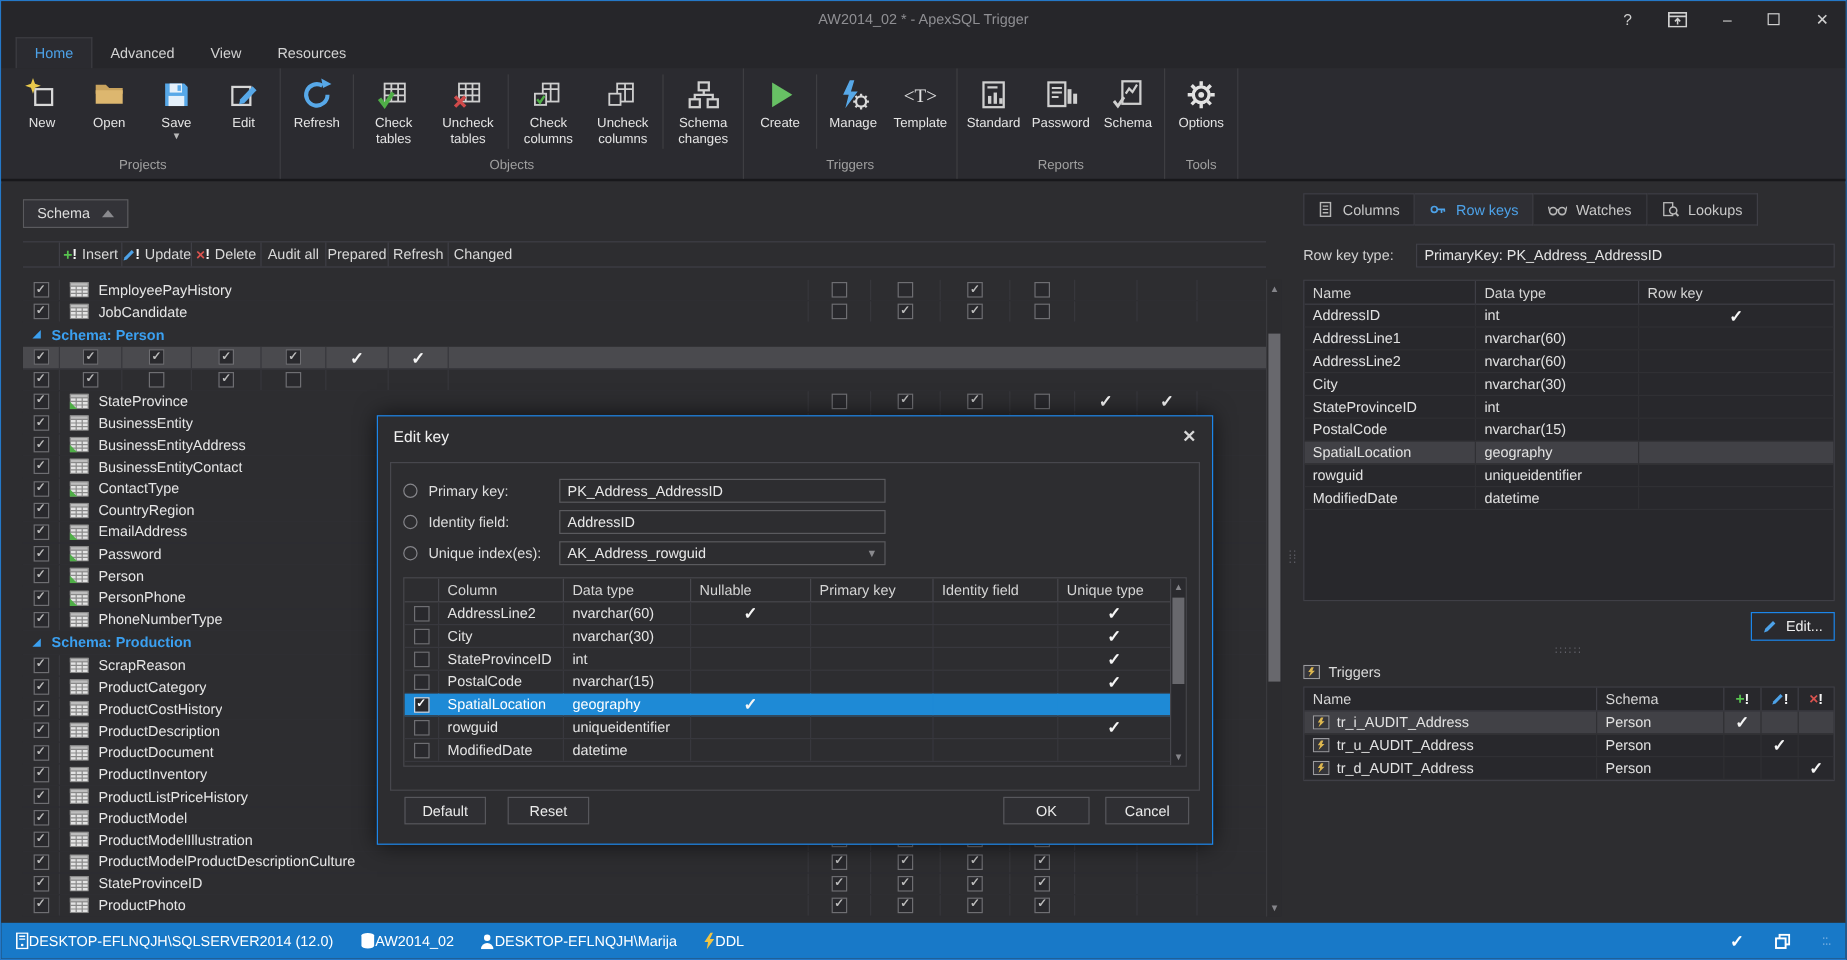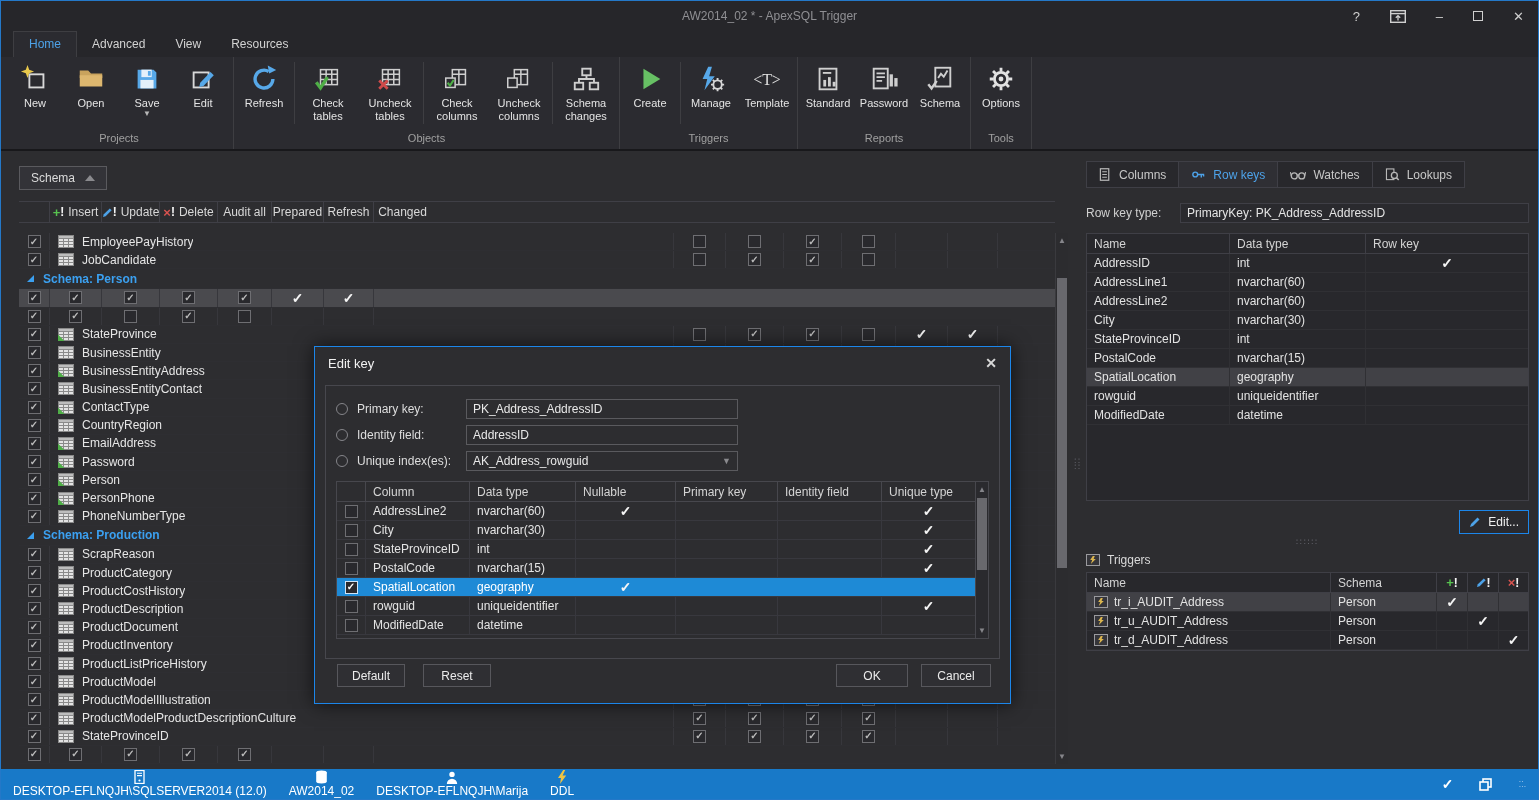--- a/index.html
+++ b/index.html
@@ -108,21 +108,21 @@
   .dt-row > div:first-child { border-left:none; }
   .dt-row.selected { background:#1e8ad6; }
   .dt-row.selected > div { color:#fff; border-left-color:#1e8ad6; }
   .dt-row.selected .cb { border-color:#cfe4f7; color:#fff; }
   .dlg-vscroll { position:absolute; right:0; top:0; bottom:0; width:13px; background:#2a2a2e; border-left:1px solid #47474d; }
   .dlg-vscroll .vthumb { top:16px; height:72px; }
   .dbtn { position:absolute; bottom:16px; height:23px; background:#2f2f33; border:1px solid #57575c; color:#ebebeb; display:flex; align-items:center; justify-content:center; font-size:12px; }
 
   
   .statusbar { position:absolute; left:0; right:0; bottom:0; height:30px; background:#1879c8; display:flex; align-items:center; padding:0 12px; gap:22px; color:#fff; }
-  .sitem { display:flex; align-items:center; gap:0; font-size:12px; white-space:nowrap;flex-direction:column; }
+  .sitem { display:flex; align-items:center; gap:0; font-size:12px; white-space:nowrap; }
   .sright { margin-left:auto; display:flex; align-items:center; gap:26px; }
   .scheck { font-weight:bold; font-size:14px; }
   .grip { color:#9cc3e8; font-size:9px; line-height:5px; }
   .icon { display:inline-flex; align-items:center; }
 </style>
 </head>
 <body>
 
 <div id="window">
 
@@ -1237,20 +1237,30 @@
             <div class="c-chk" style="width:54px">
               <span class="cb on">✓</span>
             </div>
             <div class="c-chk" style="width:52px"></div>
             <div class="c-chk" style="width:50px"></div>
             <div class="c-chk" style="width:58px"></div>
           </div>
           <div class="lrow">
     <div class="c-cb">
               <span class="cb on">✓</span>
+            </div>
+    <div class="c-name">
+              <span class="icon">
+                <svg width="16" height="13" viewBox="0 0 16 13">
+                  <rect x="0.5" y="0.5" width="15" height="12" fill="#e3e3e3" stroke="#8a8a8a"></rect>
+                  <rect x="0.5" y="0.5" width="15" height="3" fill="#bdbdbd" stroke="#8a8a8a"></rect>
+                  <path d="M5.5 3.5 v9 M10.5 3.5 v9 M0.5 6.5 h15 M0.5 9.5 h15" stroke="#8a8a8a" fill="none"></path>
+                </svg>
+              </span>
+              <span class="rowname">ProductPhoto</span>
             </div>
     <div class="c-chk" style="width:52px">
               <span class="cb on">✓</span>
             </div>
             <div class="c-chk" style="width:58px">
               <span class="cb on">✓</span>
             </div>
             <div class="c-chk" style="width:58px">
               <span class="cb on">✓</span>
             </div>

